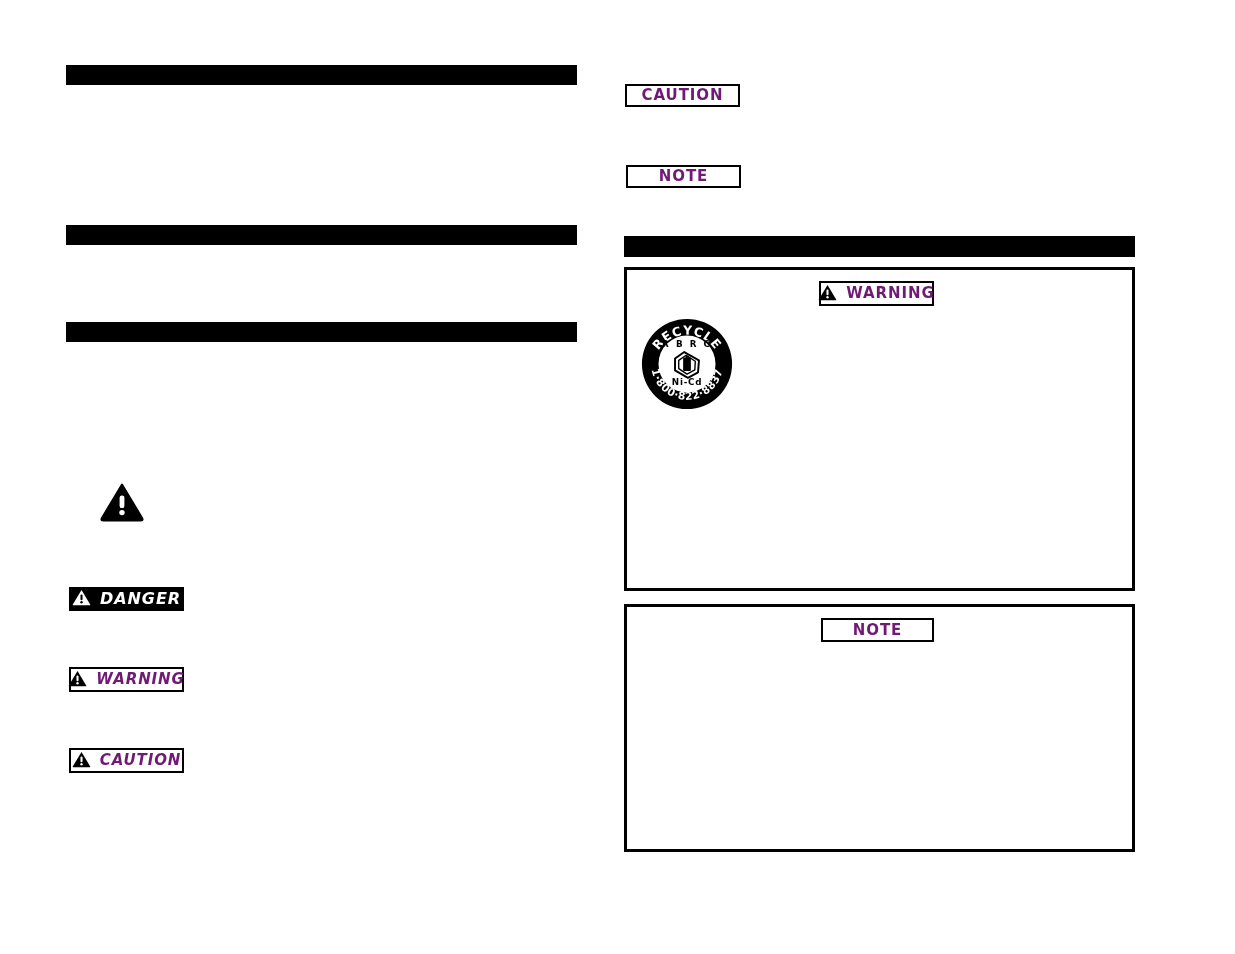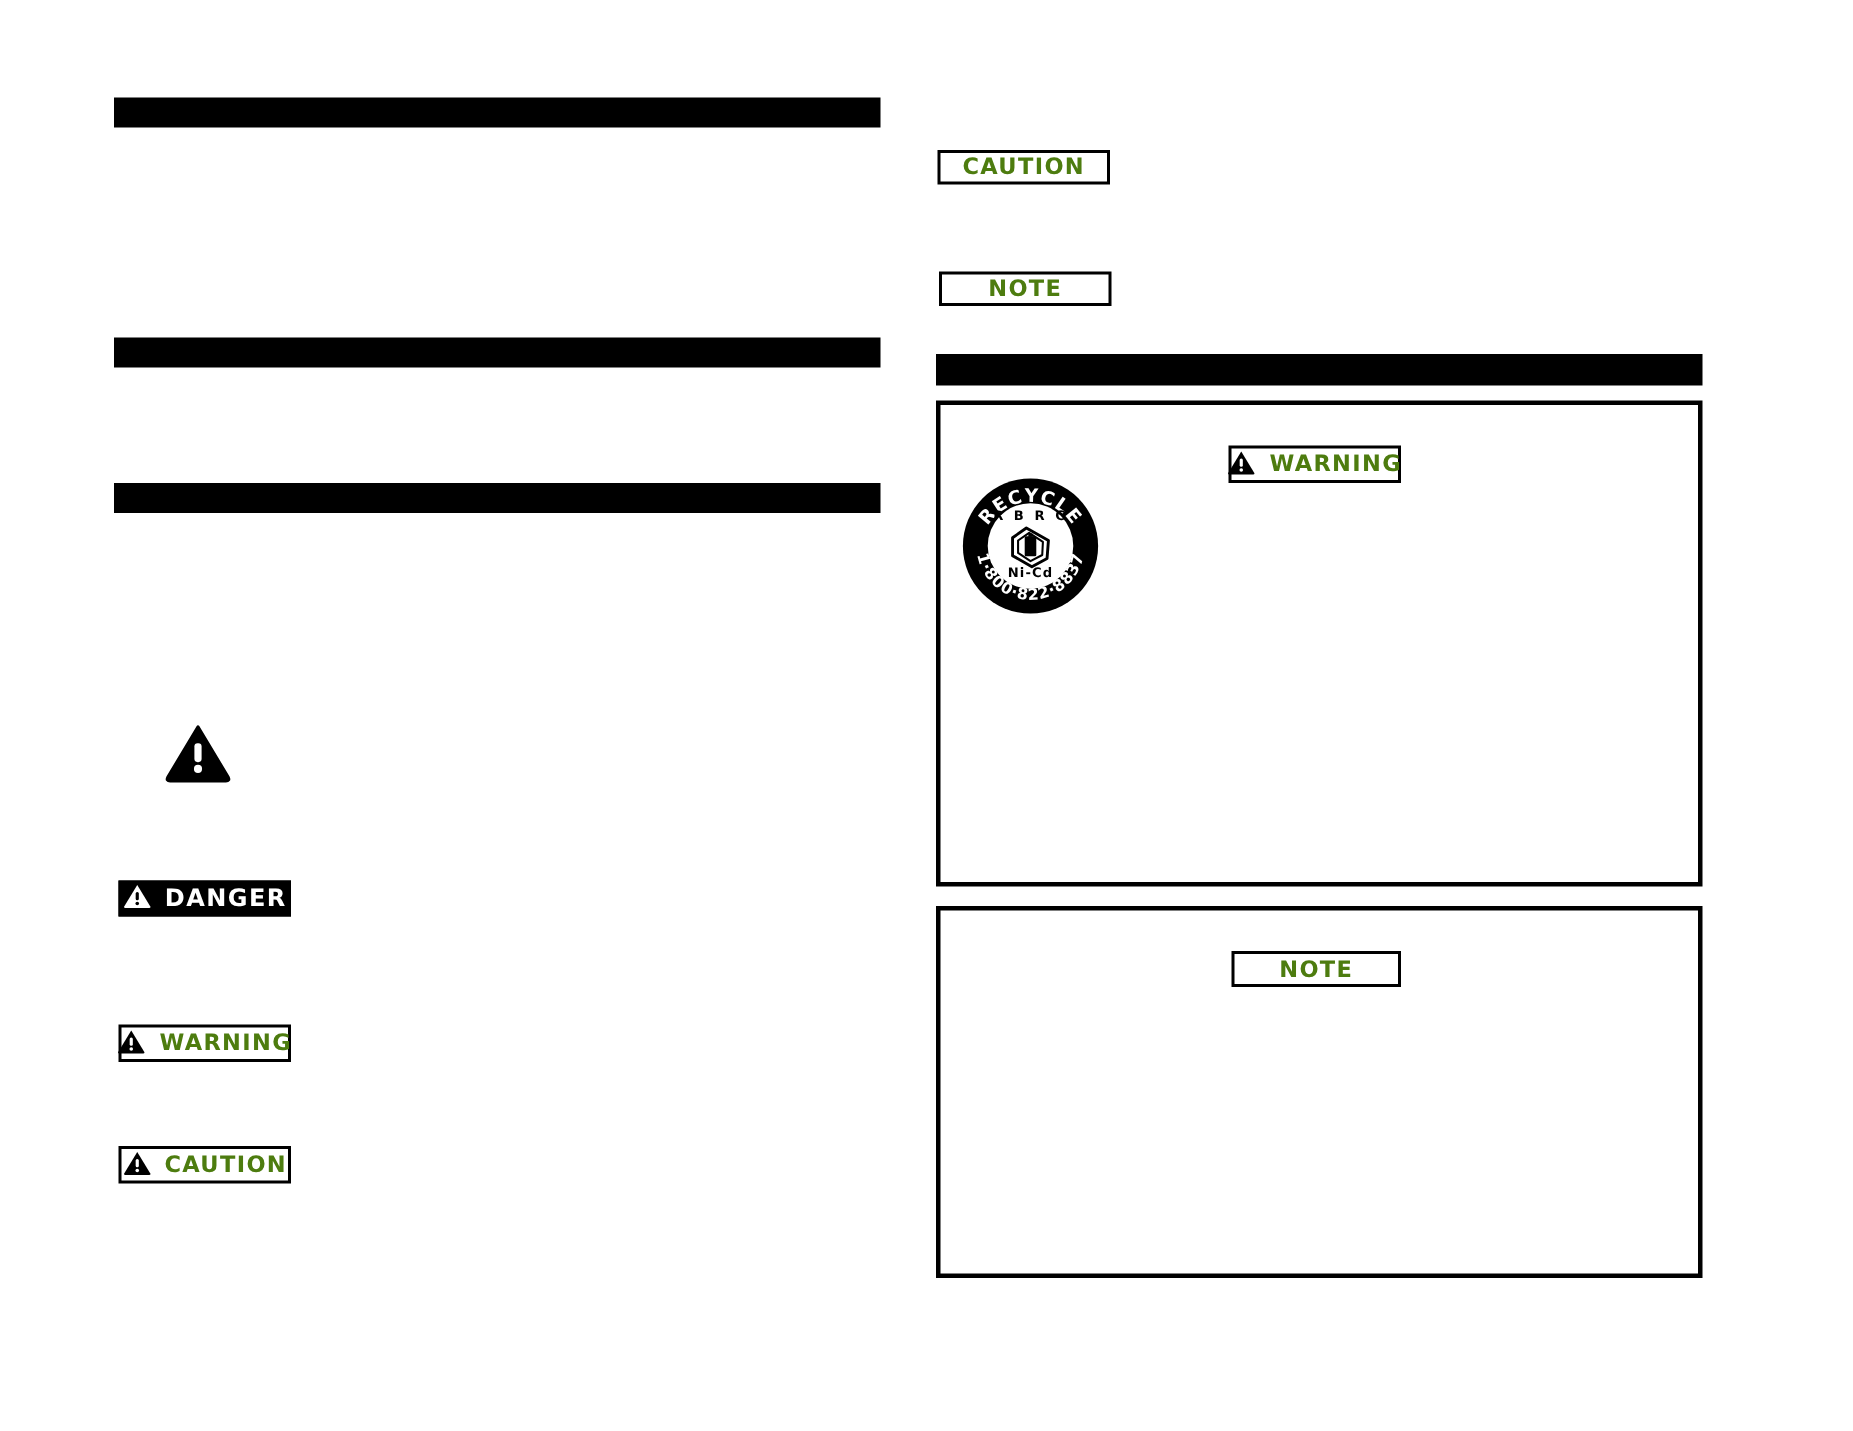--- a/index.html
+++ b/index.html
@@ -20,24 +20,25 @@
   .page {
     position: relative;
     width: 1235px;
     height: 954px;
     background: #ffffff;
   }
 
   
   .col-left {
     position: absolute;
-    left: 76px;
+    left: 66px;
     top: 0;
     width: 511px;
     height: 746px;
+    font-style: italic;
   }
   .col-right {
     position: absolute;
     left: 624px;
     top: 0;
     width: 511px;
     height: 954px;
   }
 
   
@@ -72,23 +73,22 @@
   
   .badge.inverted {
     background: #000000;
     color: #ffffff;
     border: 2px solid #000000;
   }
 
   
   .badge.outlined {
     background: #ffffff;
-    color: #4d7c0f;
+    color: #701a75;
     border: 2px solid #000000;
-    margin-top: 16px;
   }
 
   .badge .label {
     display: inline-block;
   }
 
   .badge .tri {
     display: inline-block;
     flex: 0 0 auto;
     margin-right: 9px;

